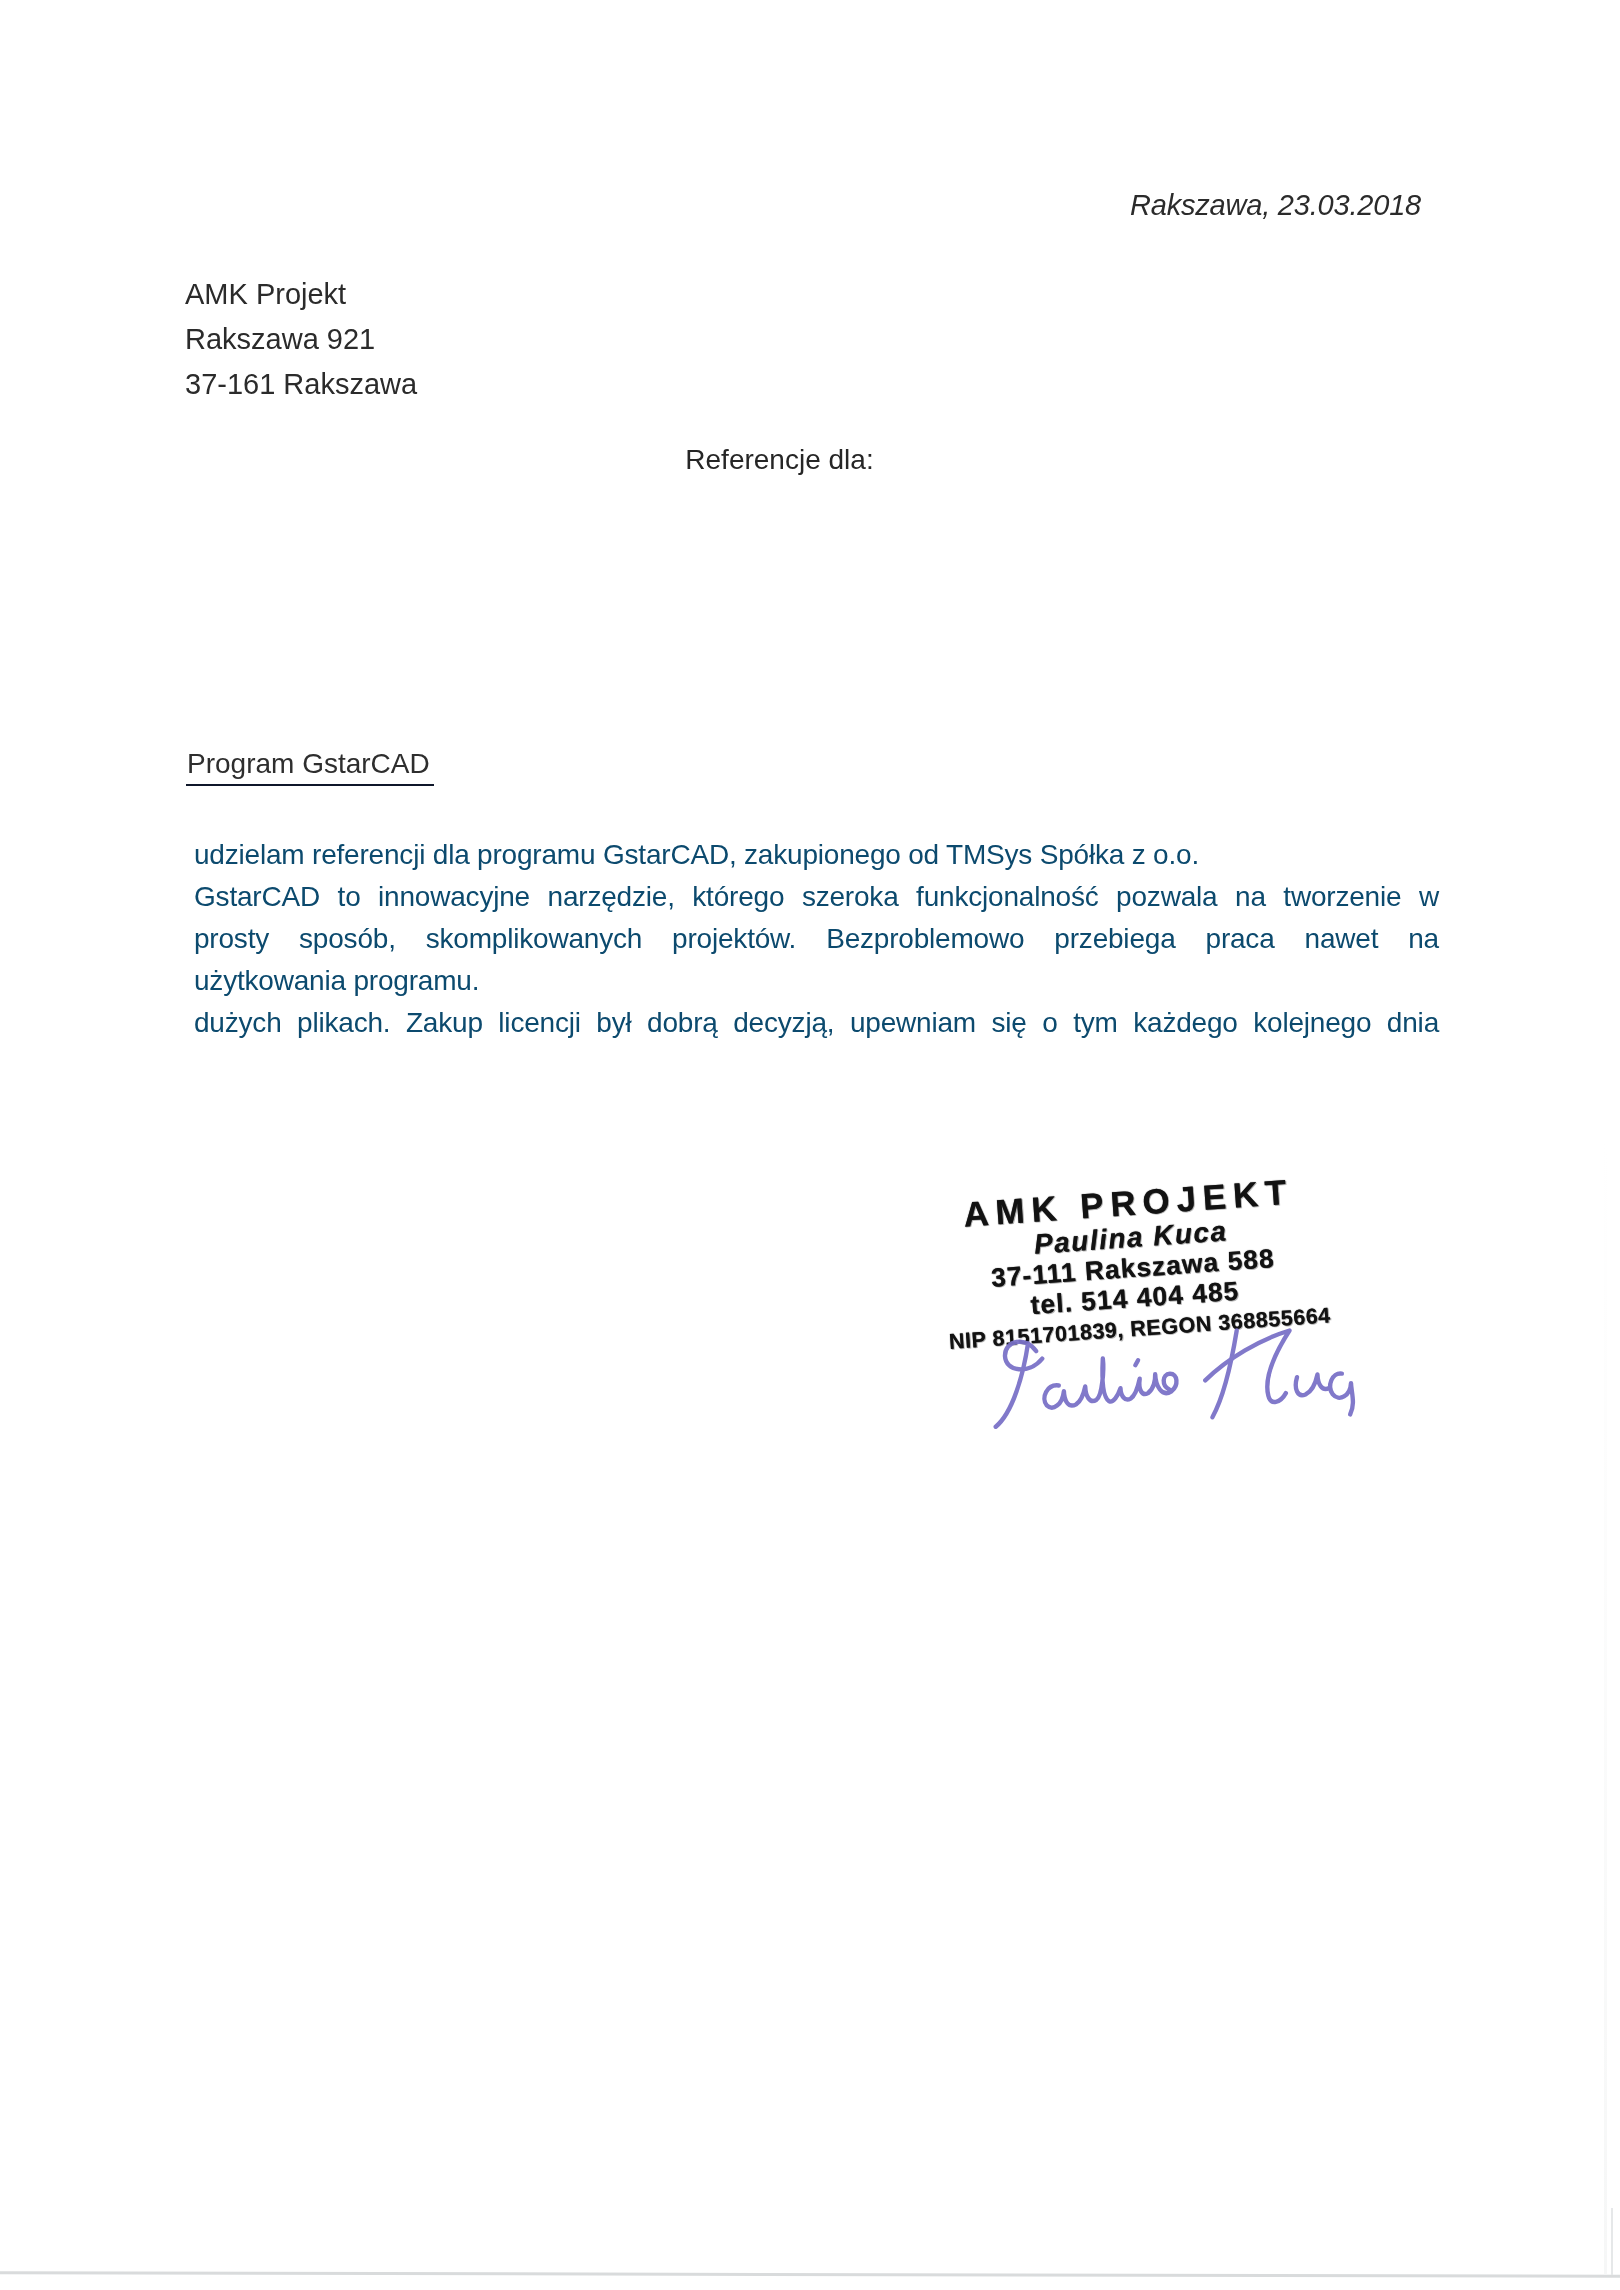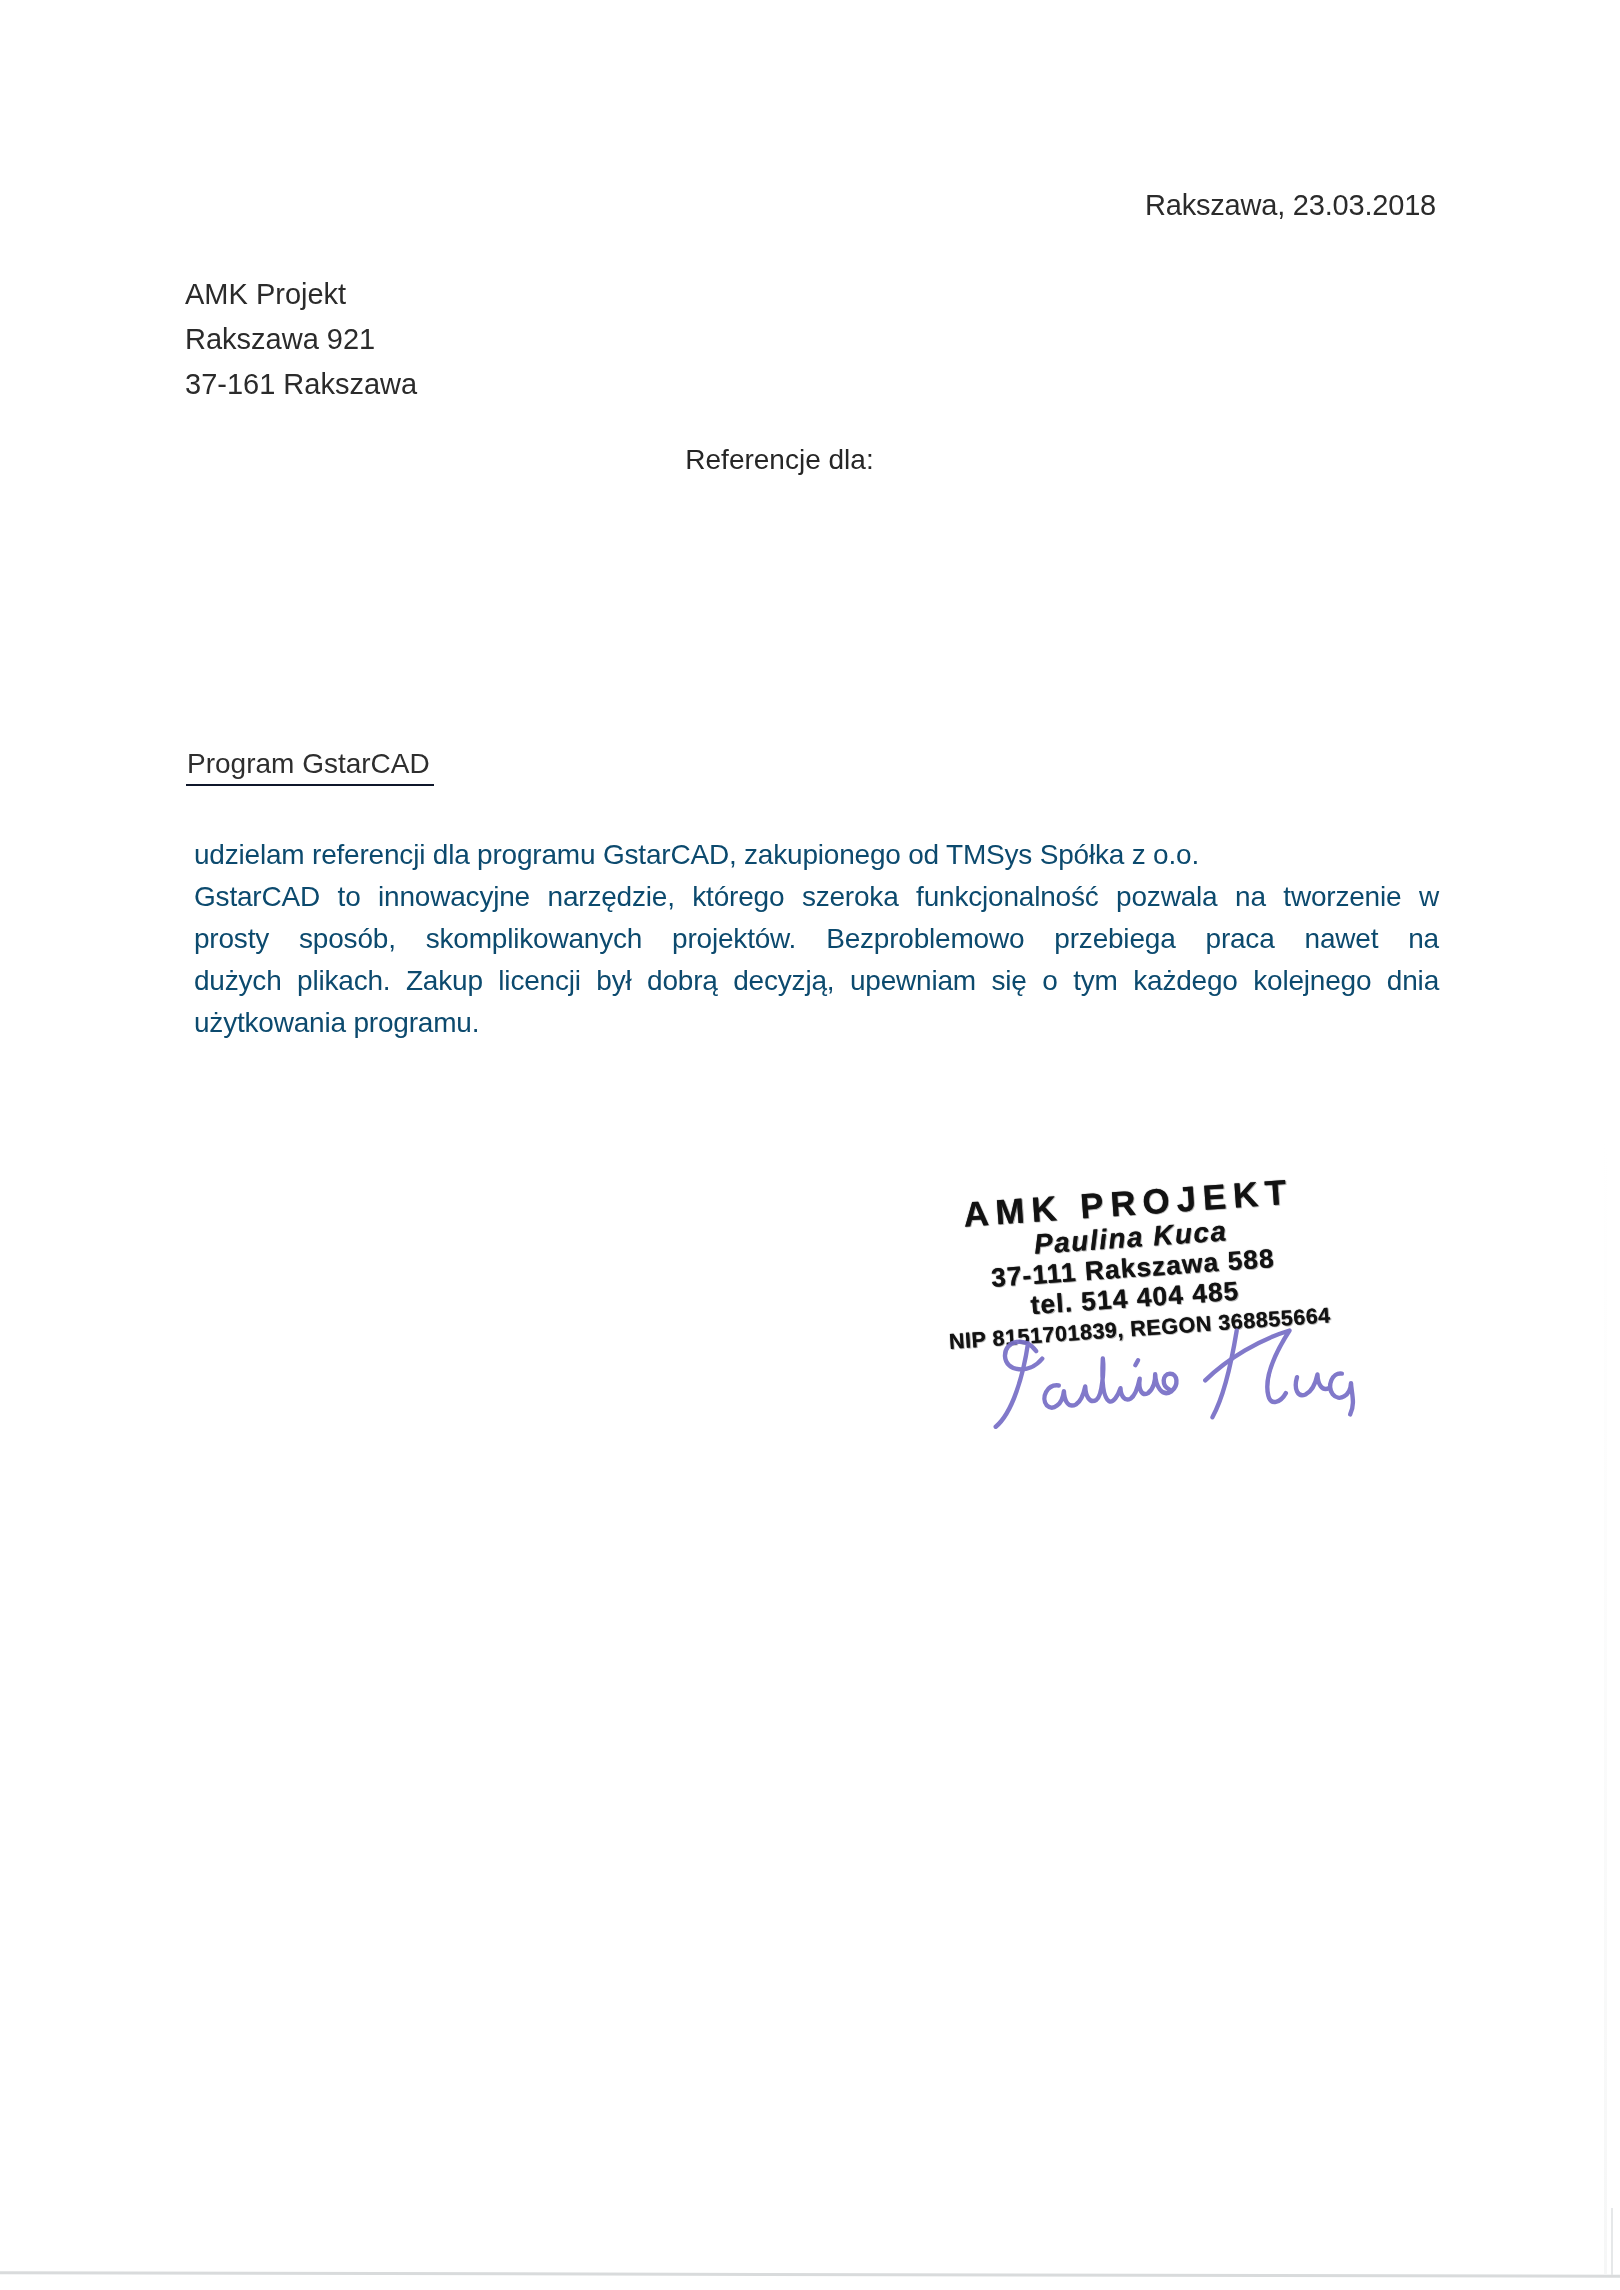--- a/index.html
+++ b/index.html
@@ -12,24 +12,25 @@
     width: 1620px;
     height: 2291px;
     background: #ffffff;
     font-family: "Liberation Sans", sans-serif;
     color: #262626;
     overflow: hidden;
   }
   .date-line {
     position: absolute;
     top: 189px;
-    right: 184px;
+    right: 199px;
     font-size: 29px;
     letter-spacing: -0.2px;
     color: #2b2b2b;
+    font-style: italic;
   }
   .sender-block {
     position: absolute;
     top: 272px;
     left: 185px;
     font-size: 29px;
     line-height: 45px;
     color: #2b2b2b;
   }
   .center-wrap {
@@ -137,22 +138,22 @@
 
   <div class="center-wrap ref-heading">Referencje dla:</div>
 
 
   <div class="subject-heading">Program GstarCAD</div>
 
   <div class="body-block">
     <div class="body-line">udzielam referencji dla programu GstarCAD, zakupionego od TMSys Spółka z o.o.</div>
     <div class="body-line justified">GstarCAD to innowacyjne narzędzie, którego szeroka funkcjonalność pozwala na tworzenie w</div>
     <div class="body-line justified">prosty sposób, skomplikowanych projektów. Bezproblemowo przebiega praca nawet na</div>
+    <div class="body-line">użytkowania programu.</div>
     <div class="body-line justified">dużych plikach. Zakup licencji był dobrą decyzją, upewniam się o tym każdego kolejnego dnia</div>
-    <div class="body-line">użytkowania programu.</div>
   </div>
 
   <div class="stamp">
     <div class="stamp-line-1">AMK PROJEKT</div>
     <div class="stamp-line-2">Paulina Kuca</div>
     <div class="stamp-line-3">37-111 Rakszawa 588</div>
     <div class="stamp-line-4">tel. 514 404 485</div>
     <div class="stamp-line-5">NIP 8151701839, REGON 368855664</div>
   </div>
 

